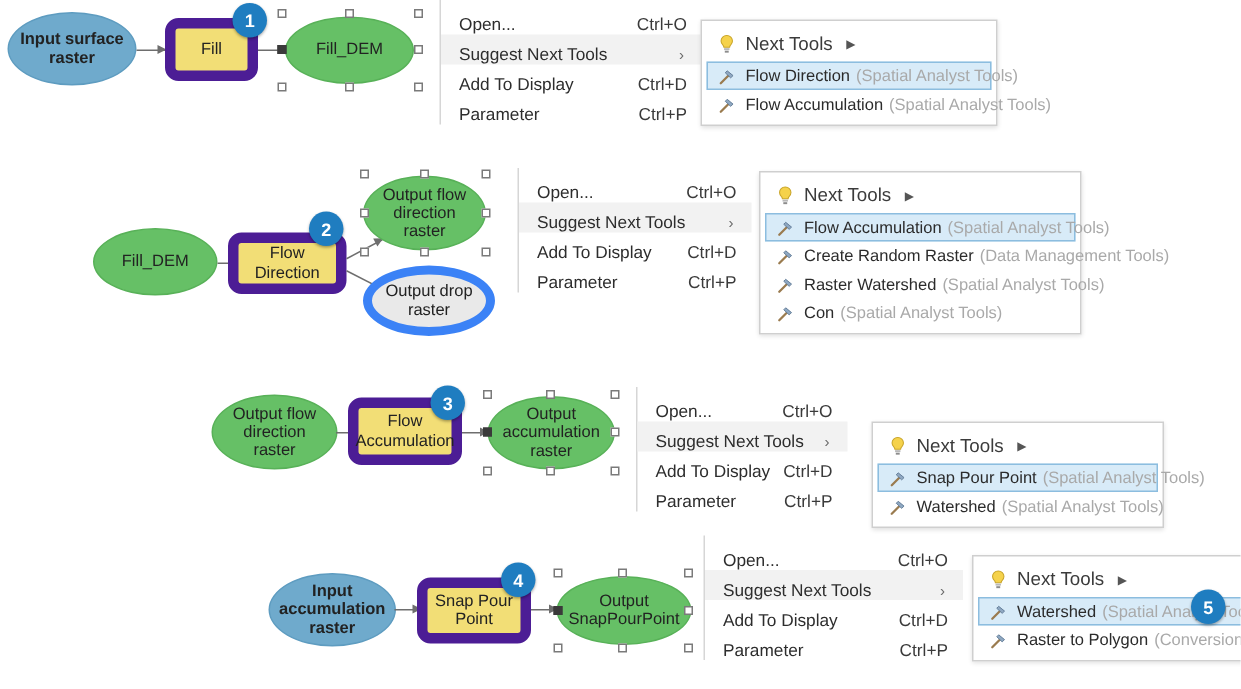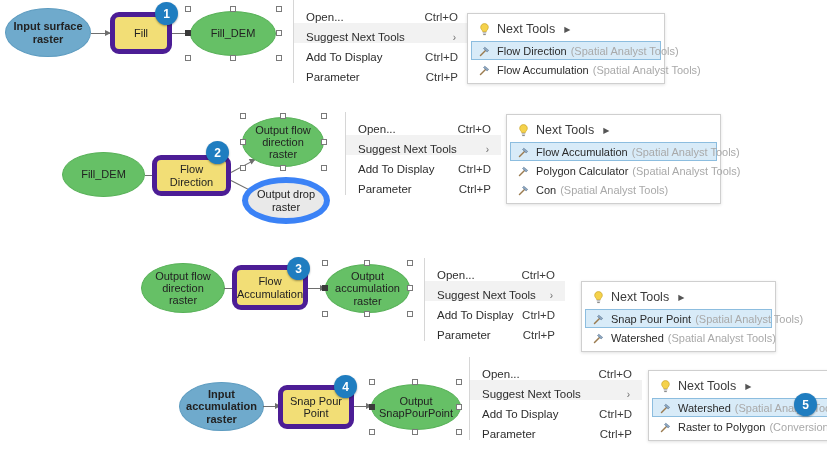--- a/index.html
+++ b/index.html
@@ -21,21 +21,21 @@
     line-height:1.12;
     font-size:11px;
     color:#222;
     box-sizing:border-box;
     white-space:pre-line;
   }
   .node.oval{border-radius:50%;}
   .node.blue{background:#6FAACC;border:1px solid #5E9CC0;font-weight:bold;}
   .node.green{background:#66C066;border:1px solid #58B158;}
   .node.gray{background:#E9E9E9;border:6px solid #3b82f6;}
-  .node.yellow{background:#F2DE76;border:5px solid #4c1d95;border-radius:9px;}
+  .node.yellow{background:#F2DE76;border:7px solid #4c1d95;border-radius:9px;}
 
   
   .arrow{position:absolute;height:1px;background:#6E6E6E;}
   .arrow:after{
     content:"";position:absolute;right:-1px;top:-3px;
     width:0;height:0;border-left:6px solid #6E6E6E;
     border-top:3.5px solid transparent;border-bottom:3.5px solid transparent;
   }
   .diag{position:absolute;transform-origin:0 50%;}
 
@@ -256,21 +256,31 @@
         <span class="tname">Flow Accumulation</span>
         <span class="tbox">(Spatial Analyst Tools)</span>
       </div>
       <div class="ti">
         <span class="hm">
           <svg width="12" height="12" viewBox="0 0 12 12">
               <path d="M1.5 10.5L6.5 5.5" stroke="#9A7B4F" stroke-width="1.5" stroke-linecap="round"></path>
               <path d="M5.8 2.2l3.9 3.2-1.6 1.5-3.6-3.4z" fill="#8FA8C2" stroke="#5E7894" stroke-width=".6"></path>
             </svg>
         </span>
-        <span class="tname">Polygon Calculator</span>
+        <span class="tname">Create Random Raster</span>
+        <span class="tbox">(Data Management Tools)</span>
+      </div>
+      <div class="ti">
+        <span class="hm">
+          <svg width="12" height="12" viewBox="0 0 12 12">
+              <path d="M1.5 10.5L6.5 5.5" stroke="#9A7B4F" stroke-width="1.5" stroke-linecap="round"></path>
+              <path d="M5.8 2.2l3.9 3.2-1.6 1.5-3.6-3.4z" fill="#8FA8C2" stroke="#5E7894" stroke-width=".6"></path>
+            </svg>
+        </span>
+        <span class="tname">Raster Watershed</span>
         <span class="tbox">(Spatial Analyst Tools)</span>
       </div>
       <div class="ti">
         <span class="hm">
           <svg width="12" height="12" viewBox="0 0 12 12">
               <path d="M1.5 10.5L6.5 5.5" stroke="#9A7B4F" stroke-width="1.5" stroke-linecap="round"></path>
               <path d="M5.8 2.2l3.9 3.2-1.6 1.5-3.6-3.4z" fill="#8FA8C2" stroke="#5E7894" stroke-width=".6"></path>
             </svg>
         </span>
         <span class="tname">Con</span>

